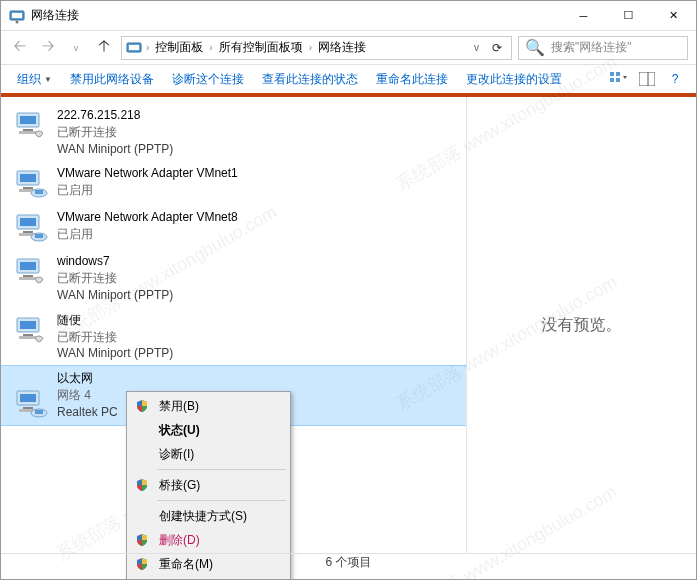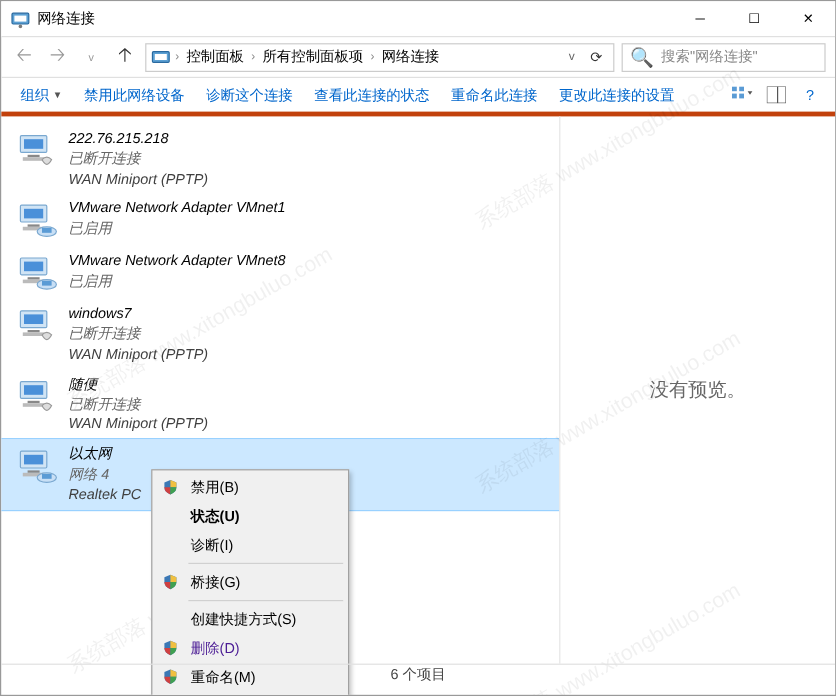--- a/index.html
+++ b/index.html
@@ -23,35 +23,35 @@
 .search-box { width: 170px; height: 24px; border: 1px solid #ccc; display: flex; align-items: center; padding: 0 6px; gap: 6px; }
 .search-box .ph { color: #888; font-size: 12px; }
 
 .toolbar { height: 32px; display: flex; align-items: center; padding: 0 8px; gap: 2px; border-bottom: 4px solid #c2410c; font-size: 12px; }
 .tool-item { padding: 4px 8px; color: #0066cc; display: flex; align-items: center; gap: 3px; }
 .tool-item .dd { font-size: 8px; color: #555; }
 .tool-spacer { flex: 1; }
 .tool-icon { width: 26px; height: 22px; display: flex; align-items: center; justify-content: center; color: #555; }
 
 .content { display: flex; height: 456px; }
-.list-pane { flex: 1; padding: 6px 0; overflow: hidden; font-style: italic; }
+.list-pane { flex: 1; padding: 6px 0; overflow: hidden; }
 .preview-pane { width: 230px; border-left: 1px solid #e5e5e5; display: flex; align-items: center; justify-content: center; color: #666; font-size: 16px; }
 
 .conn-item { display: flex; padding: 4px 12px; gap: 8px; align-items: flex-start; }
-.conn-item.selected { background: #cce8ff; outline: 1px solid #99d1ff; }
+.conn-item.selected { background: #cce8ff; outline: 1px solid #99d1ff; align-items: flex-end; }
 .conn-icon { width: 36px; height: 36px; display: flex; align-items: center; justify-content: center; flex-shrink: 0; }
 .conn-text { font-size: 12px; line-height: 1.4; }
 .conn-name { color: #000; }
 .conn-status { color: #666; }
 .conn-device { color: #404040; }
 
 .ctx-menu { position: absolute; left: 125px; top: 390px; width: 165px; background: #f0f0f0; border: 1px solid #a0a0a0; box-shadow: 2px 2px 4px rgba(0,0,0,0.25); padding: 2px; font-size: 12px; }
 .ctx-item { display: flex; align-items: center; height: 24px; padding: 0 8px 0 4px; gap: 8px; }
 .ctx-item.bold { font-weight: bold; }
-.ctx-item.disabled { color: #4c1d95; }
+.ctx-item.disabled { color: #be185d; }
 .ctx-icon { width: 18px; height: 18px; display: flex; align-items: center; justify-content: center; flex-shrink: 0; }
 .ctx-sep { height: 1px; background: #d0d0d0; margin: 3px 2px 3px 28px; }
 
 .statusbar { position: absolute; bottom: 0; left: 0; right: 0; height: 26px; border-top: 1px solid #e0e0e0; display: flex; align-items: center; padding: 0 10px; font-size: 12px; color: #444; gap: 12px; flex-direction: column; }
 .status-sep { width: 1px; height: 14px; background: #ccc; }
 .status-icons { margin-left: auto; display: flex; gap: 4px; }
 .status-view { width: 22px; height: 18px; border: 1px solid transparent; display: flex; align-items: center; justify-content: center; }
 .status-view.active { border-color: #99d1ff; background: #e5f3ff; }
 
 .watermark { position: absolute; color: rgba(0,0,0,0.06); font-size: 18px; transform: rotate(-30deg); pointer-events: none; white-space: nowrap; }

